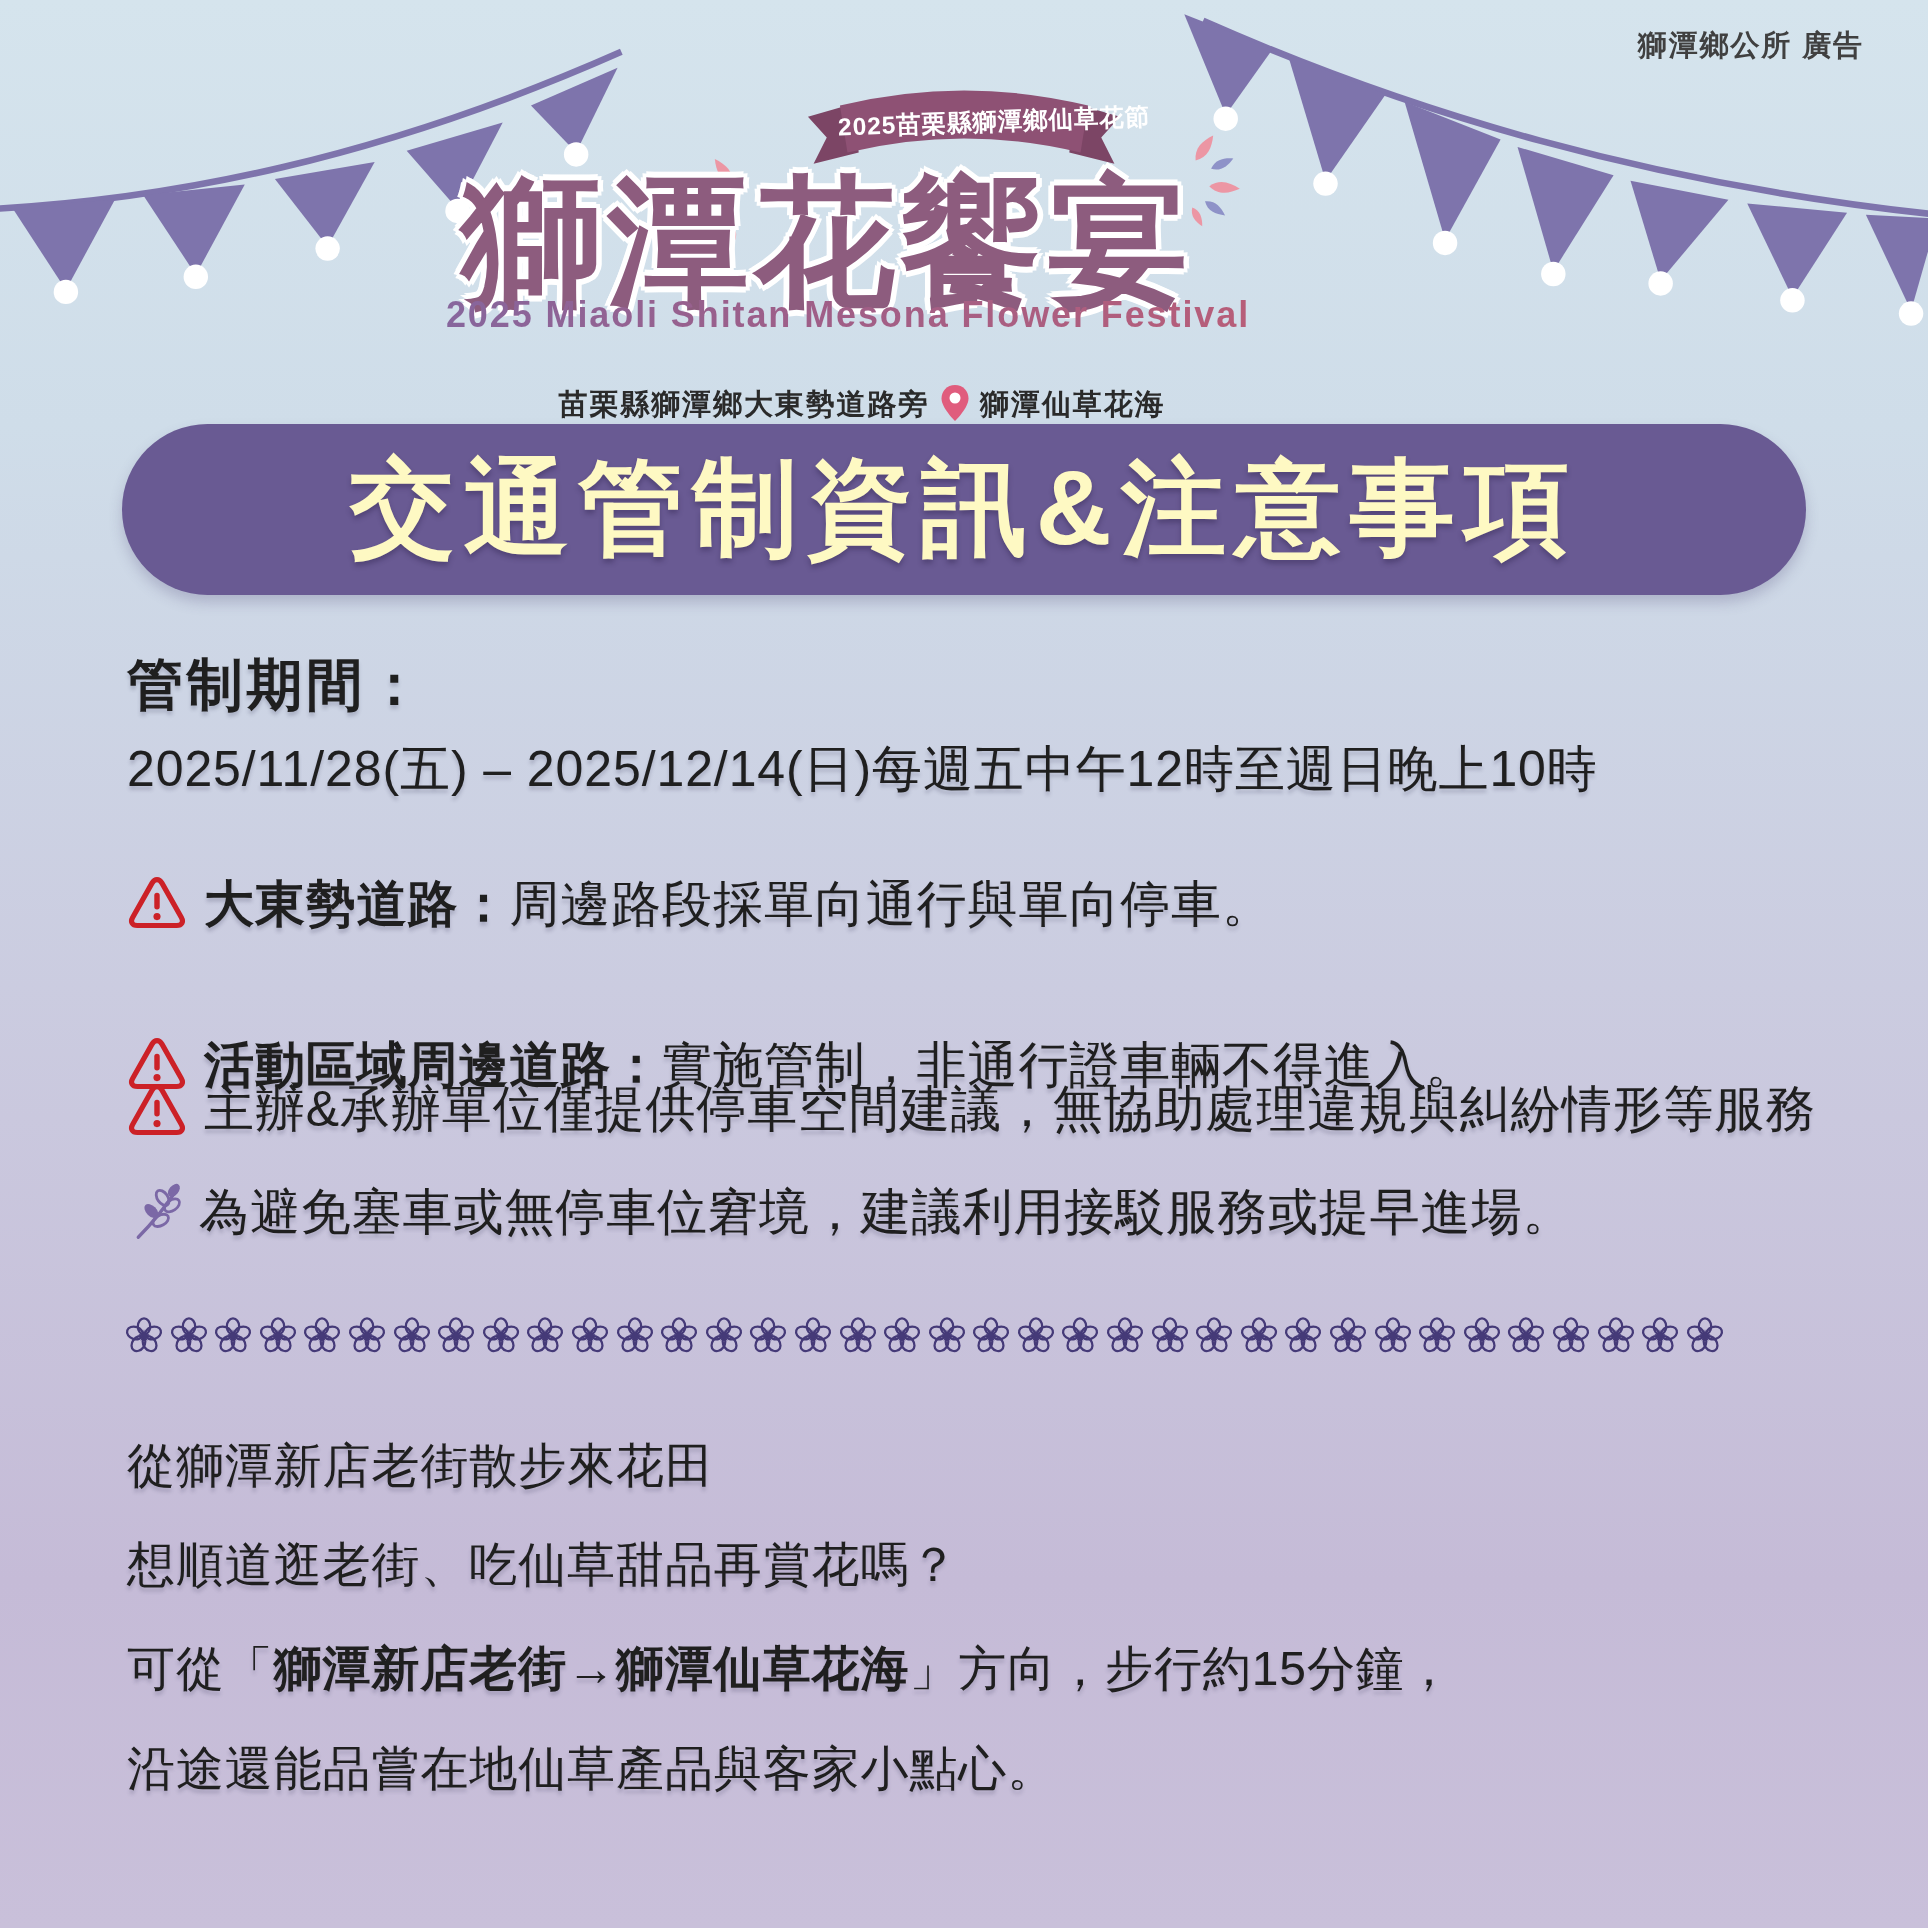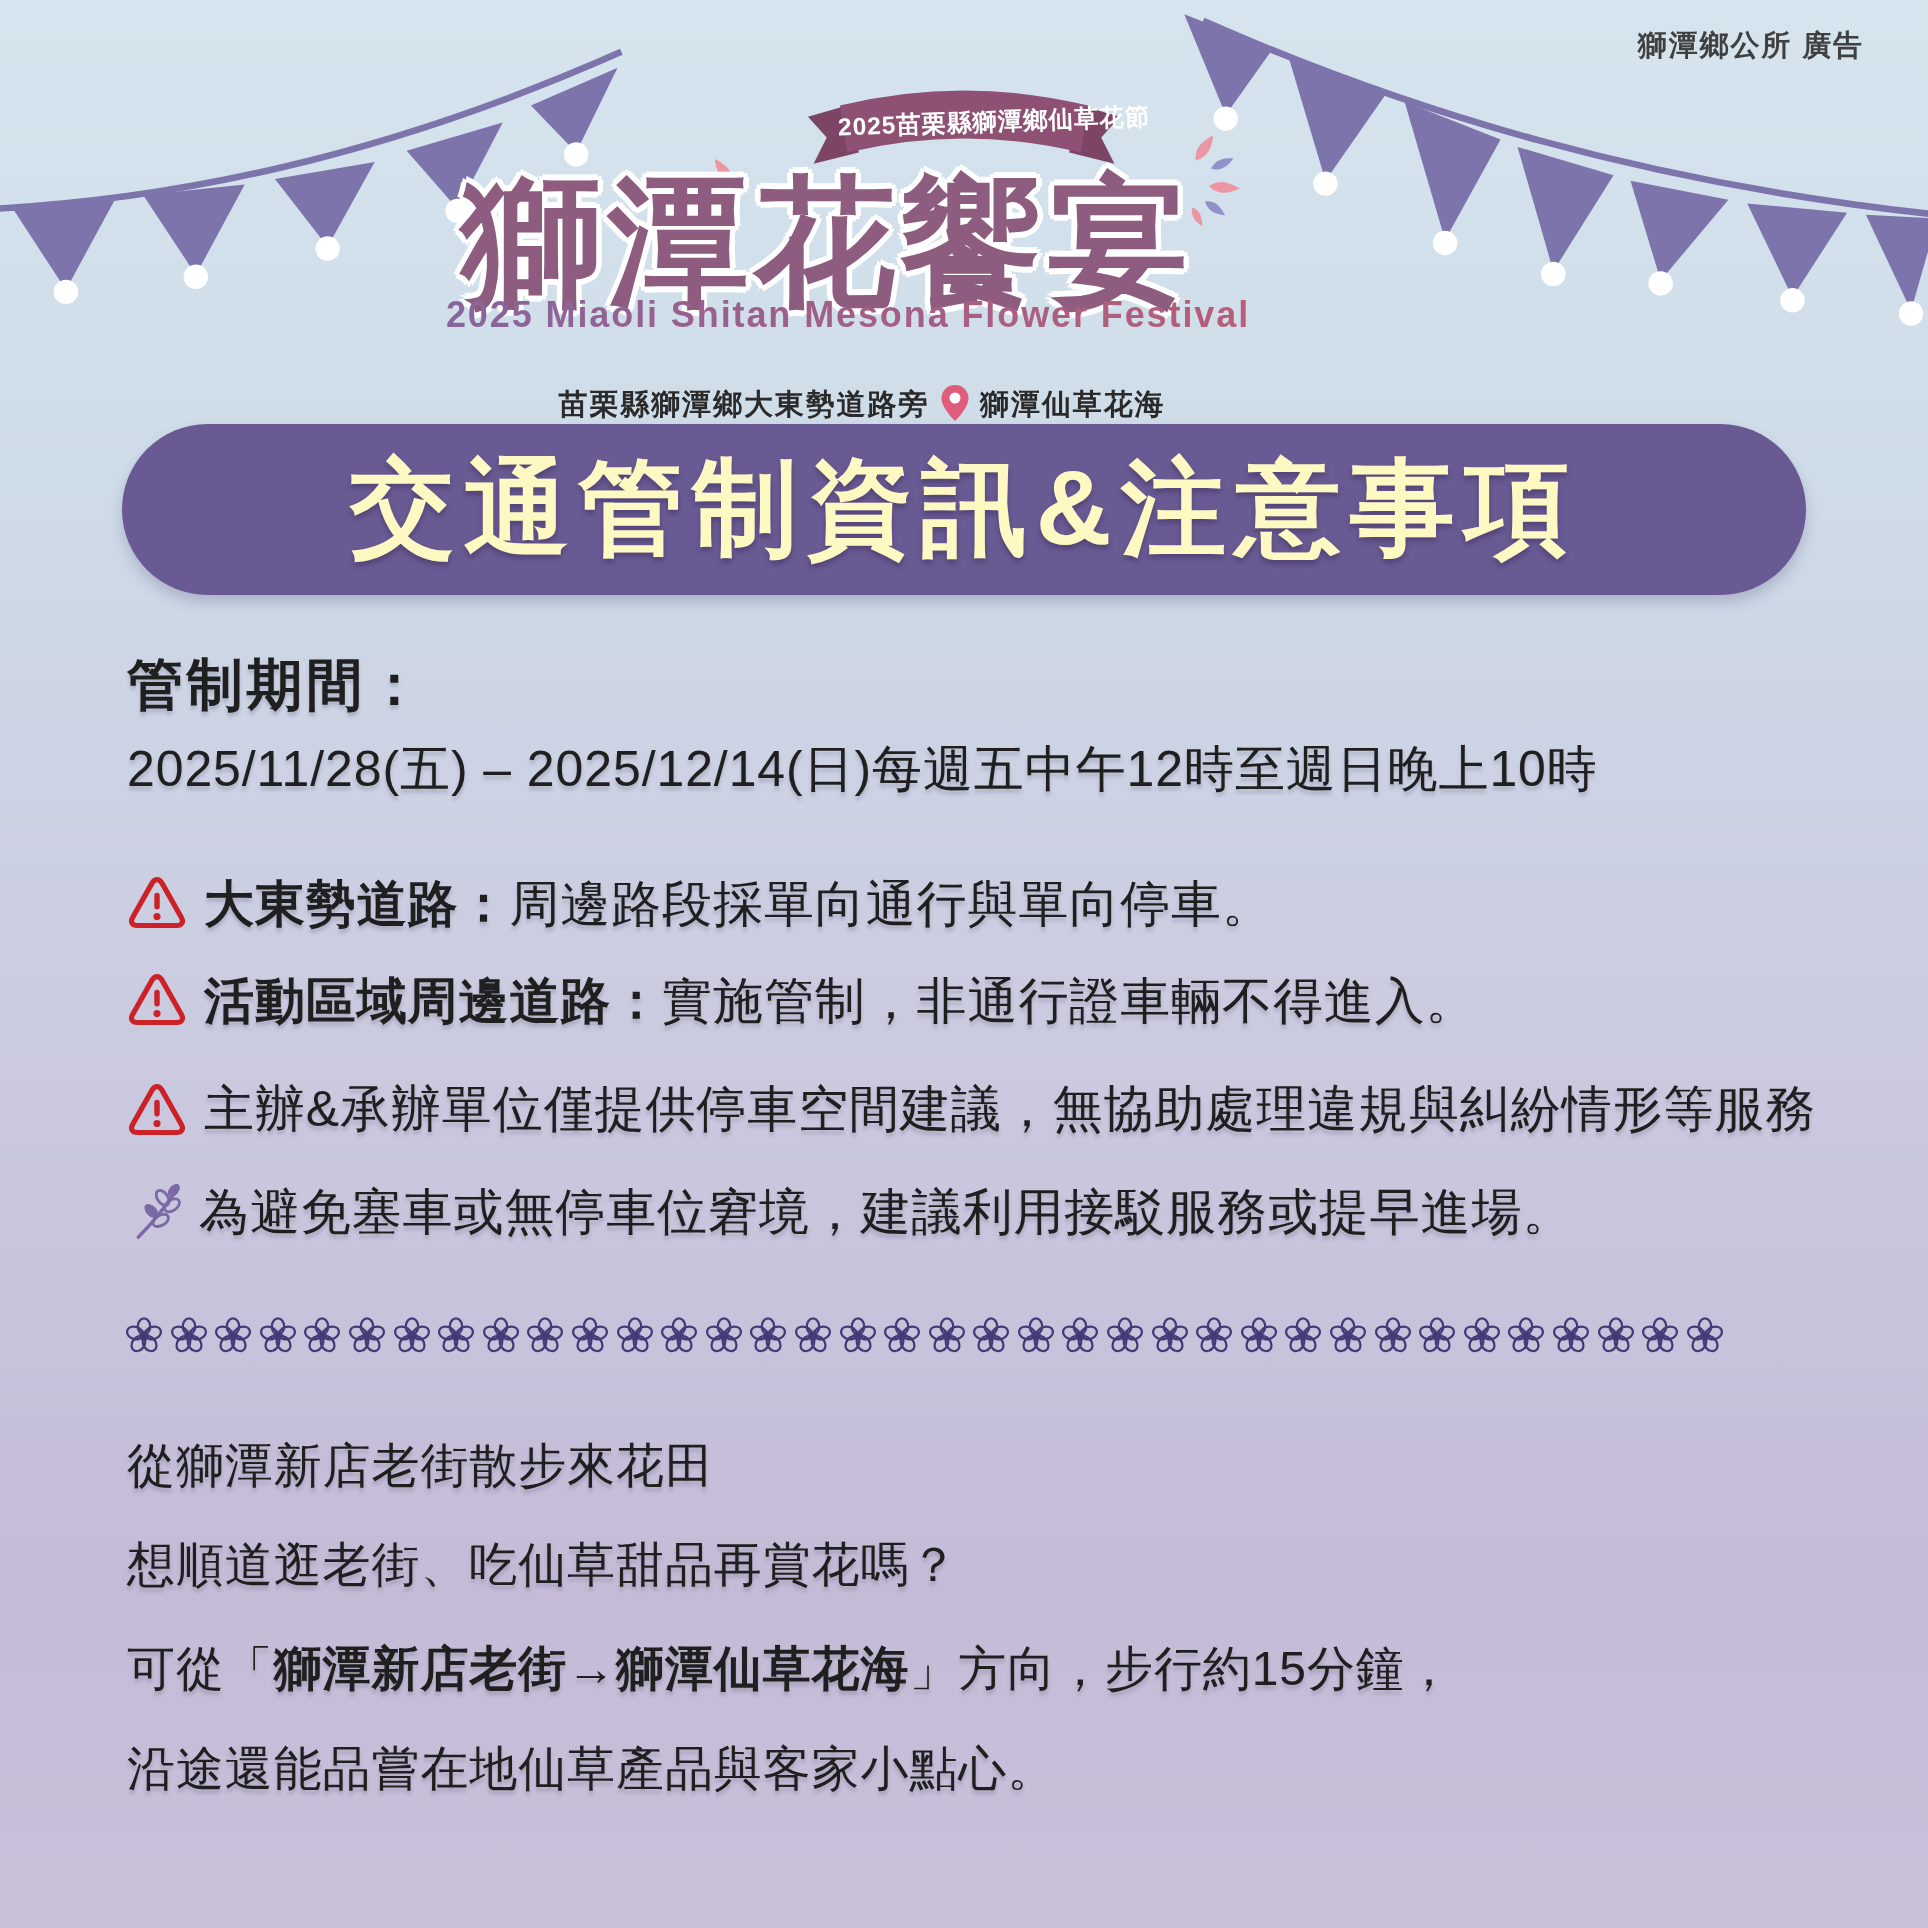--- a/index.html
+++ b/index.html
@@ -79,21 +79,21 @@
     text-shadow:0 3.8px 3.8px rgba(60,60,90,.22);white-space:nowrap;
   }
   .notice-row{
     position:absolute;left:127px;
     display:flex;align-items:flex-start;gap:17px;
     font-size:50px;letter-spacing:0.9px;white-space:nowrap;
     text-shadow:0 3.8px 3.8px rgba(60,60,90,.22);
   }
   .notice-row .nicon{width:60px;height:60px;flex:0 0 auto;margin-top:1.9px;filter:none;}
   .notice-row b{font-weight:bold;}
-  .row-0{top:871px;} .row-1{top:968px;justify-content:space-between;} .row-2{top:1076px;align-items:center;} .row-3{top:1179px;gap:12px;}
+  .row-0{top:871px;} .row-1{top:1032px;justify-content:space-between;} .row-2{top:1076px;align-items:center;} .row-3{top:1179px;gap:12px;}
   
   .flower-divider{
     position:absolute;left:125px;top:1315px;width:1606px;
     display:flex;flex-wrap:nowrap;justify-content:flex-start;gap:6.6px;
   }
   .flower{width:38px;height:38px;flex:0 0 auto;}
   
   .walk-line{
     position:absolute;left:127px;
     font-size:48px;letter-spacing:0.9px;white-space:nowrap;

